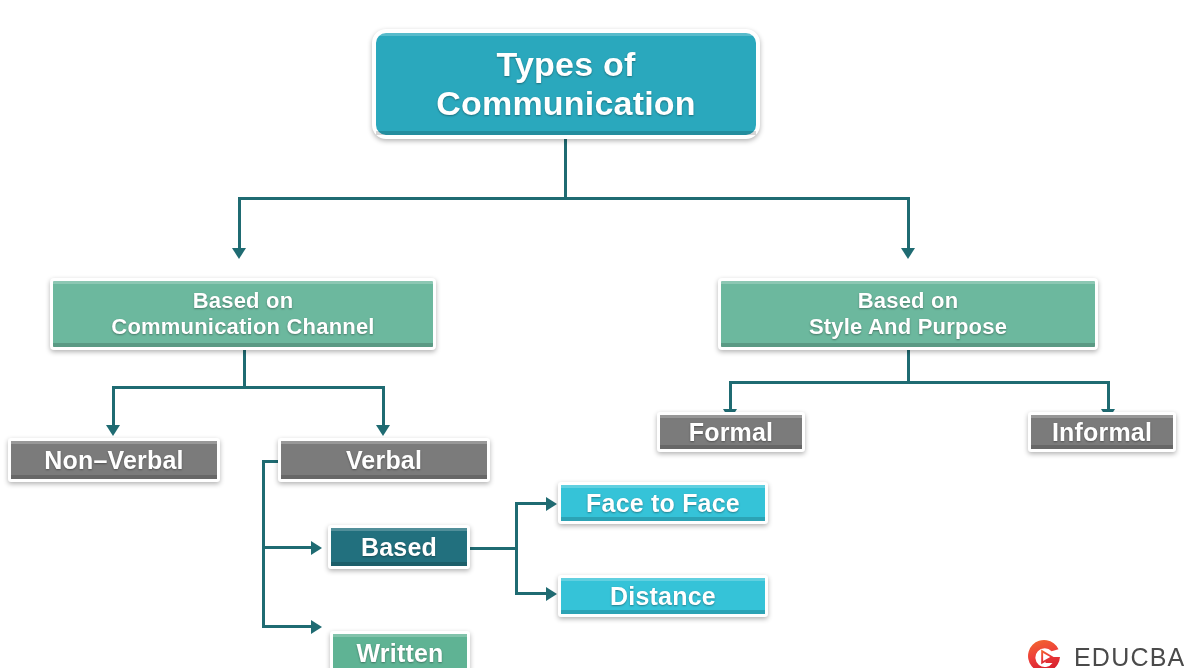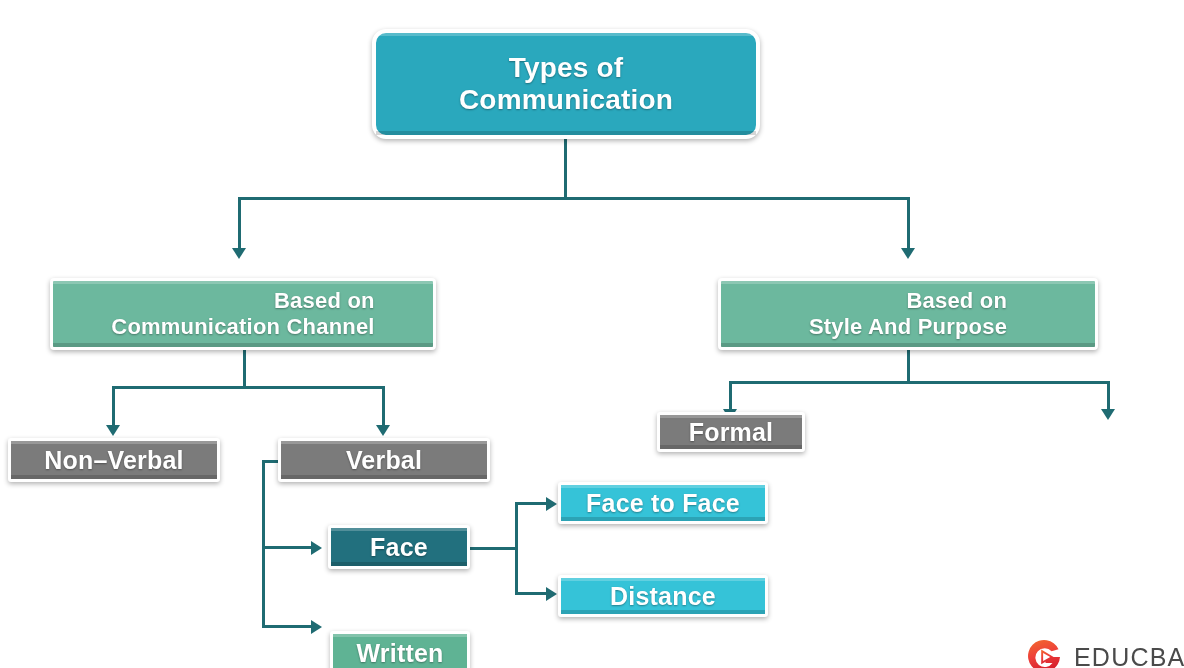--- a/index.html
+++ b/index.html
@@ -27,27 +27,26 @@
     color: #ffffff;
     font-weight: bold;
     line-height: 1.16;
     border: 3px solid #ffffff;
     box-shadow: 0 2px 5px rgba(0,0,0,0.30);
     text-shadow: 0 1px 2px rgba(0,0,0,0.35);
     letter-spacing: 0.2px;
   }
   .node-root {
     border-radius: 14px;
-    font-size: 28px;
+    font-size: 34px;
     border-width: 4px;
   }
   .node-l2 {
     border-radius: 4px;
     font-size: 22px;
-    text-align: right;
   }
   .node-leaf {
     border-radius: 3px;
     font-size: 25px;
   }
   .inner-edge {
     position: absolute;
     left: 0; right: 0; bottom: 0;
     height: 4px;
     background: rgba(0,0,0,0.16);
@@ -179,21 +178,21 @@
   </div>
 
   <div class="node node-leaf" style="left:8px; top:438px; width:212px; height:44px; background:#7b7b7b;">
     <div class="inner-edge-top"></div>
     <span>Non–Verbal</span>
     <div class="inner-edge"></div>
   </div>
 
   <div class="node node-leaf" style="left:328px; top:525px; width:142px; height:44px; background:#22707e;">
     <div class="inner-edge-top"></div>
-    <span>Face</span>
+    <span>Based</span>
     <div class="inner-edge"></div>
   </div>
 
   <div class="node node-leaf" style="left:330px; top:631px; width:140px; height:44px; background:#5fb394;">
     <div class="inner-edge-top"></div>
     <span>Written</span>
     <div class="inner-edge"></div>
   </div>
 
   <div class="node node-leaf" style="left:558px; top:482px; width:210px; height:42px; background:#35c3d8;">
@@ -207,20 +206,25 @@
     <span>Distance</span>
     <div class="inner-edge"></div>
   </div>
 
   <div class="node node-leaf" style="left:657px; top:412px; width:148px; height:40px; background:#7b7b7b;">
     <div class="inner-edge-top"></div>
     <span>Formal</span>
     <div class="inner-edge"></div>
   </div>
 
+  <div class="node node-leaf" style="left:1028px; top:412px; width:148px; height:40px; background:#7b7b7b;">
+    <div class="inner-edge-top"></div>
+    <span>Informal</span>
+    <div class="inner-edge"></div>
+  </div>
 
   <div id="logo" style="left:1025px; top:617px;">
     <div class="logo-mark">
       <svg viewBox="0 0 40 40" width="40" height="40" aria-hidden="true">
         <defs>
           <linearGradient id="eg" x1="0" y1="0" x2="0.3" y2="1">
             <stop offset="0%" stop-color="#f26a2e"></stop>
             <stop offset="55%" stop-color="#ee3f3a"></stop>
             <stop offset="100%" stop-color="#d8212e"></stop>
           </linearGradient>

